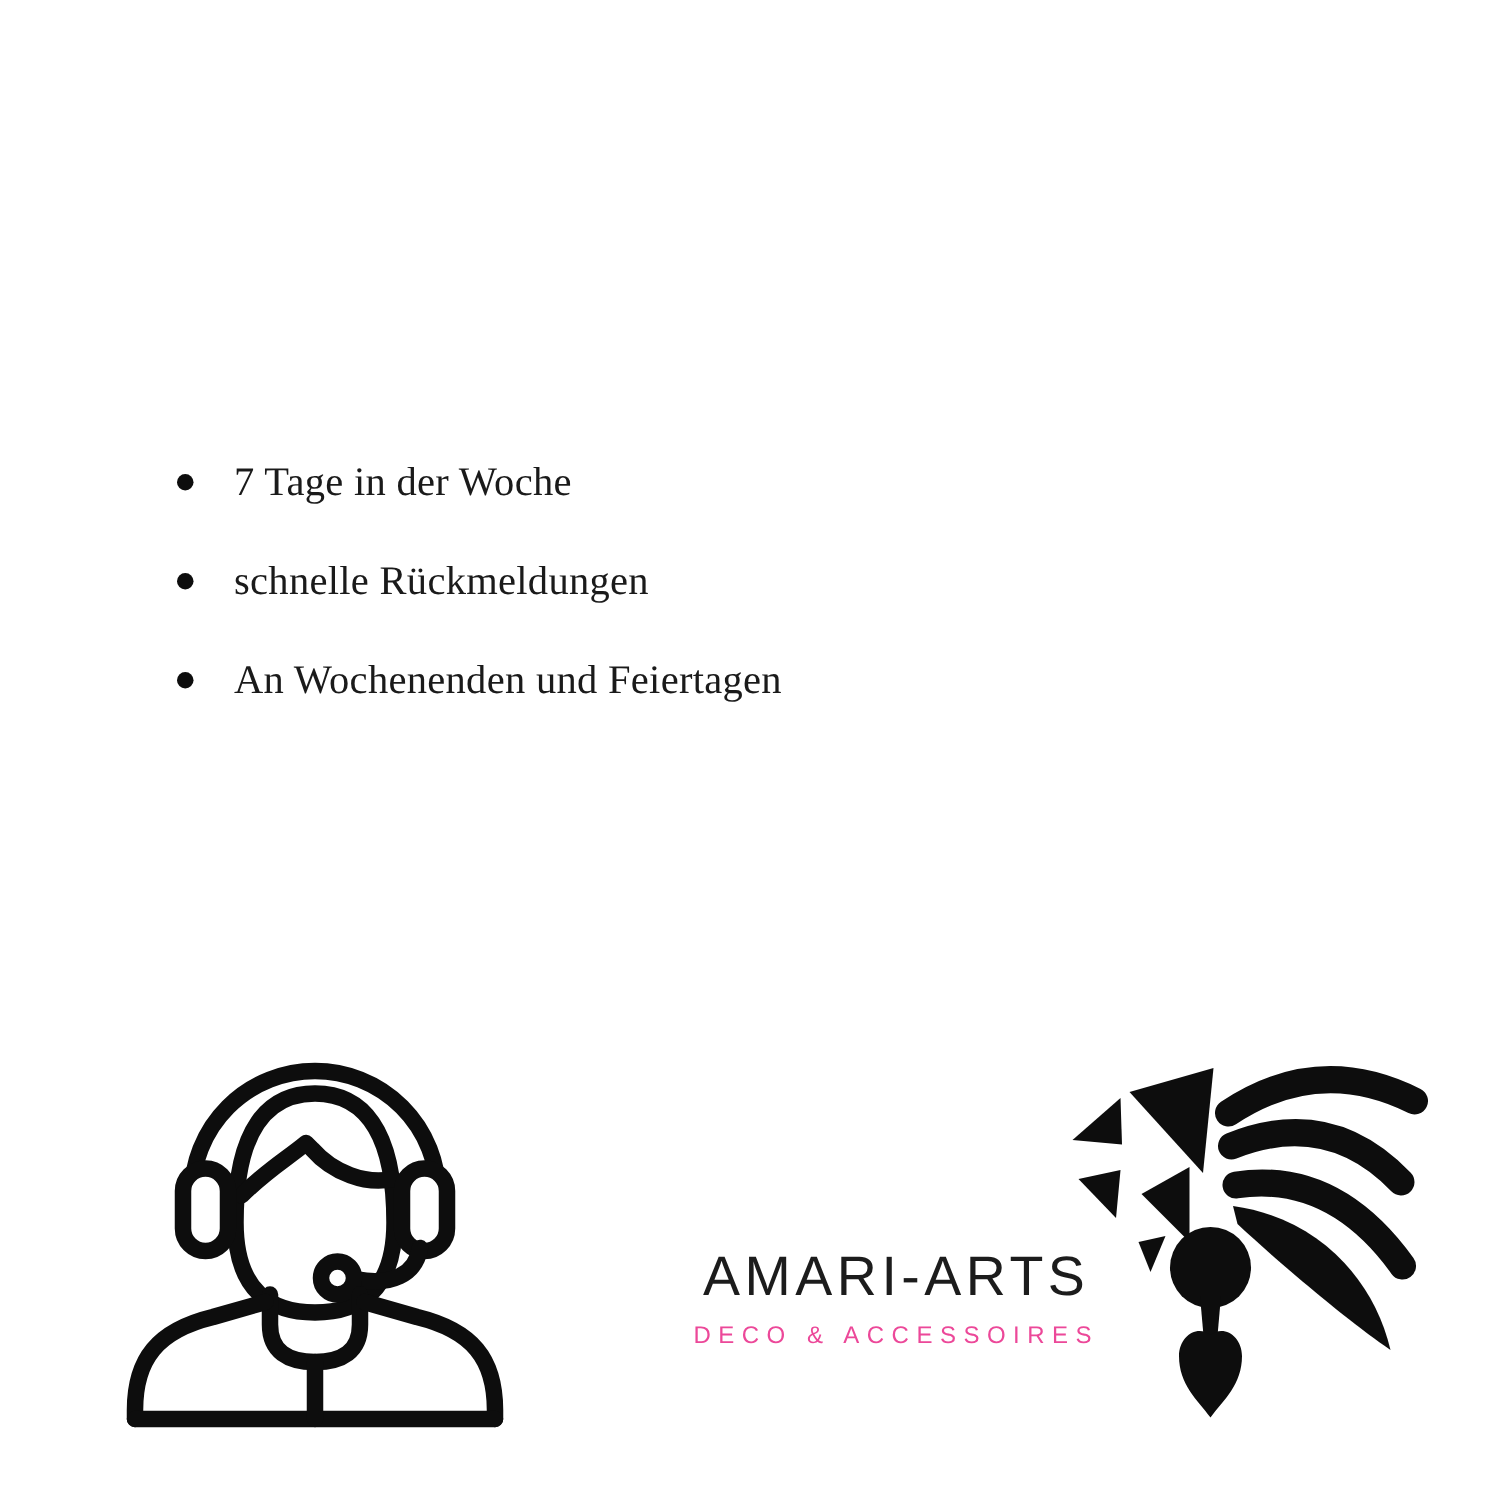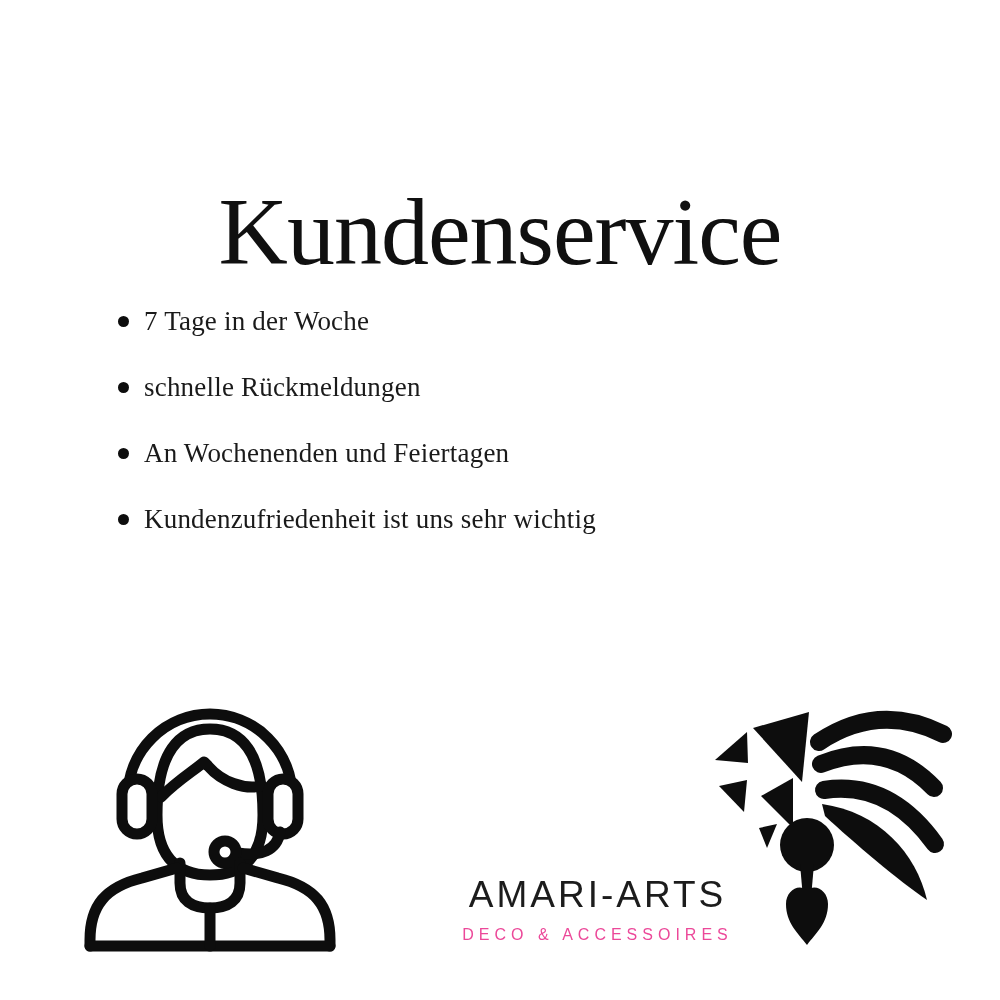--- a/index.html
+++ b/index.html
@@ -8,57 +8,52 @@
     font-family:"Liberation Serif",serif;color:#0d0d0d;
   }
   .title{
     position:absolute;top:118px;left:0;width:1000px;text-align:center;
     font-size:96px;line-height:1.05;font-weight:400;letter-spacing:-1px;color:#101010;
   }
   .bullet-list{
     position:absolute;left:118px;top:288px;margin:0;padding:0;list-style:none;
   }
   .bullet-item{
-    height:66px;display:flex;align-items:center;font-size:27px;color:#1a1a1a;letter-spacing:0.2px;
+    height:66px;display:flex;align-items:center;font-size:27px;color:#1a1a1a;letter-spacing:0.2px;gap:12px;
   }
   .bullet-dot{
     width:11px;height:11px;border-radius:50%;background:#0d0d0d;margin-right:15px;flex:none;
   }
   .headset-icon{position:absolute;left:80px;top:700px;}
   .brand{
     position:absolute;left:430px;top:830px;width:335px;text-align:center;
     font-family:"Liberation Sans",sans-serif;
   }
-  .brand-name{font-size:37px;letter-spacing:3px;color:#1c1c1c;white-space:nowrap;margin-top:44px;}
+  .brand-name{font-size:37px;letter-spacing:3px;color:#1c1c1c;white-space:nowrap;}
   .brand-tagline{margin-top:10px;font-size:16px;letter-spacing:5px;color:#ec4899;white-space:nowrap;}
   .headdress-logo{position:absolute;left:703px;top:700px;}
 </style>
 </head>
 <body>
 
 <div class="canvas">
 
-  <h1 class="title">Kundenservice</h1>
 
   <ul class="bullet-list">
     <li class="bullet-item">
       <span class="bullet-dot"></span>
       <span>7 Tage in der Woche</span>
     </li>
     <li class="bullet-item">
       <span class="bullet-dot"></span>
       <span>schnelle Rückmeldungen</span>
     </li>
     <li class="bullet-item">
       <span class="bullet-dot"></span>
       <span>An Wochenenden und Feiertagen</span>
-    </li>
-    <li class="bullet-item">
-      <span class="bullet-dot"></span>
-      <span>Kundenzufriedenheit ist uns sehr wichtig</span>
     </li>
   </ul>
 
   <svg class="headset-icon" width="260" height="260" viewBox="0 0 260 260" aria-hidden="true">
     <g fill="none" stroke="#0d0d0d" stroke-width="11" stroke-linecap="round" stroke-linejoin="round">
       <path d="M48 96 A 82 82 0 0 1 212 96"></path>
       <path d="M77 115 C 77 52 99 29 130 29 C 161 29 183 52 183 115 C 183 161 159 175 130 175 C 101 175 77 161 77 115 Z"></path>
       <path d="M81 97 C 98 80 112 72 124 62 L 128 66 C 142 82 164 90 182 86"></path>
       <rect x="42" y="79" width="30" height="55" rx="15" fill="#ffffff"></rect>
       <rect x="188" y="79" width="30" height="55" rx="15" fill="#ffffff"></rect>

